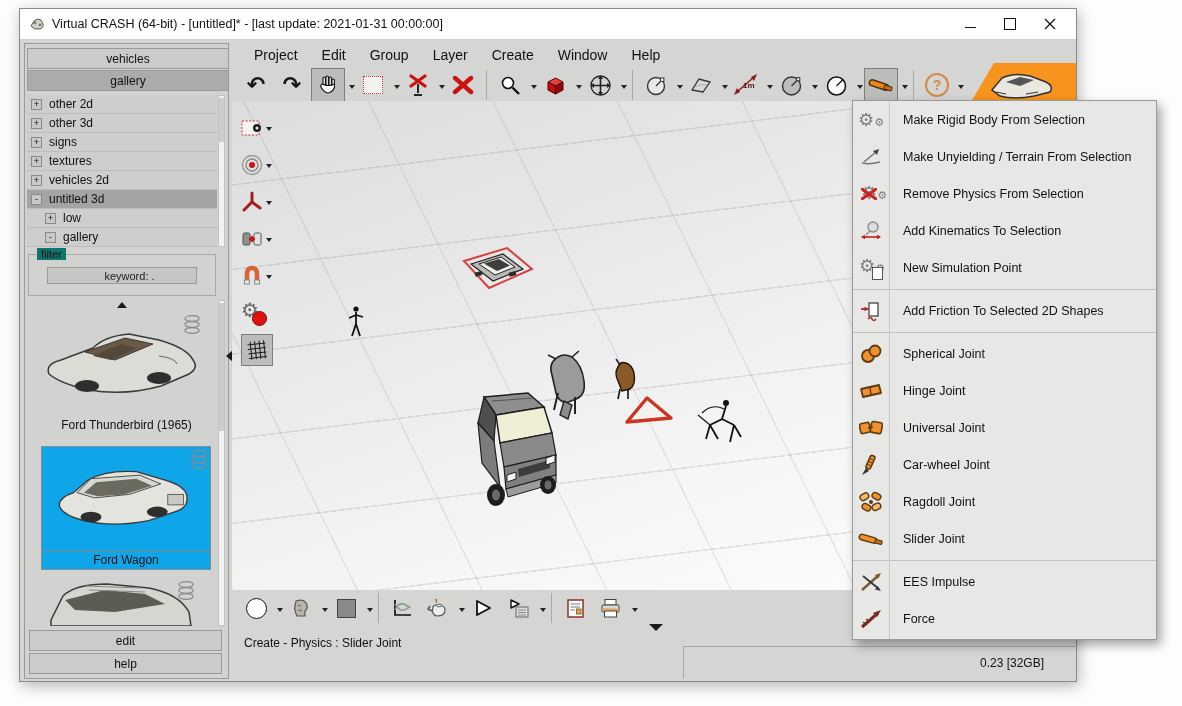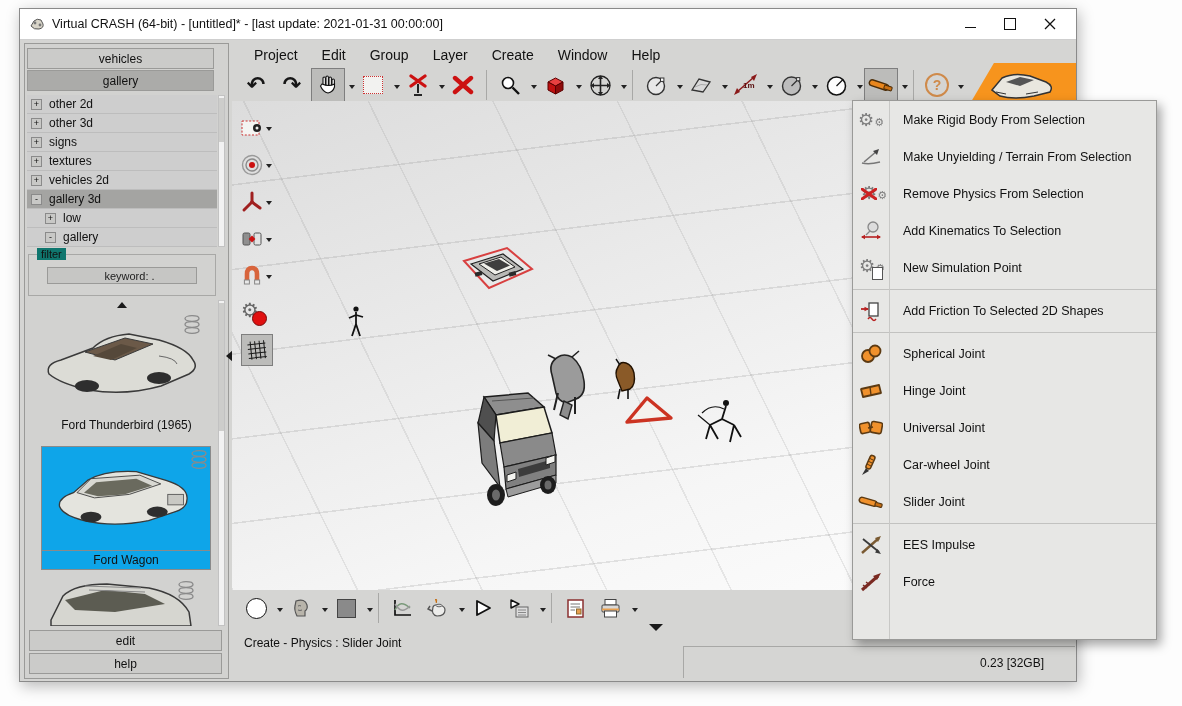--- a/index.html
+++ b/index.html
@@ -14,21 +14,21 @@
     display:flex;align-items:center;}
   .title-text{font-size:12.5px;color:#111;margin-left:6px;white-space:nowrap;text-align:right;}
   .appicon{width:18px;height:18px;margin-left:8px;display:flex;align-items:center;justify-content:center;}
   .wcontrols{position:absolute;right:6px;top:0;height:30px;display:flex;}
   .wc{width:40px;height:30px;display:flex;align-items:center;justify-content:center;}
   .ic-min{width:11px;border-bottom:1.4px solid #111;margin-top:6px;}
   .ic-max{width:10px;height:10px;border:1.4px solid #111;}
 
   
   .sidebar{position:absolute;left:4px;top:34px;width:203px;height:634px;background:#d2d2d0;border:1px solid #9a9a98;}
-  .sbtn{position:absolute;left:2px;width:187px;height:21px;background:#cbcbc9;border:1px solid #9a9a98;
+  .sbtn{position:absolute;left:2px;width:202px;height:21px;background:#cbcbc9;border:1px solid #9a9a98;
     font-size:12px;color:#111;display:flex;align-items:center;justify-content:center;box-sizing:border-box;}
   .sbtn.dark{background:#ababa9;}
   .trow{position:absolute;left:2px;width:190px;height:19px;background:#cecece;border-bottom:1px solid #bdbdbd;
     display:flex;align-items:center;font-size:12px;color:#111;box-sizing:border-box;}
   .trow.sel{background:#a4a4a2;}
   .texp{width:11px;height:11px;background:#c8c8c6;border:1px solid #8a8a8a;font-size:9px;line-height:9px;
     text-align:center;margin-left:4px;flex:0 0 auto;box-sizing:border-box;}
   .trow.lvl1 .texp{margin-left:18px;}
   .tlabel{margin-left:7px;}
   .vscroll{position:absolute;width:7px;background:#f2f2f2;border:1px solid #c2c2c2;box-sizing:border-box;}
@@ -145,21 +145,21 @@
     <div class="trow" style="top:108px;">
           <span class="texp">+</span>
           <span class="tlabel">textures</span>
         </div>
     <div class="trow" style="top:127px;">
           <span class="texp">+</span>
           <span class="tlabel">vehicles 2d</span>
         </div>
     <div class="trow sel" style="top:146px;">
           <span class="texp">-</span>
-          <span class="tlabel">gallery 3d</span>
+          <span class="tlabel">untitled 3d</span>
         </div>
     <div class="trow lvl1" style="top:165px;">
           <span class="texp">+</span>
           <span class="tlabel">low</span>
         </div>
     <div class="trow lvl1" style="top:184px;">
           <span class="texp">-</span>
           <span class="tlabel">gallery</span>
         </div>
     <div class="vscroll" style="left:193px;top:51px;height:152px;">
@@ -692,20 +692,32 @@
       <svg width="22" height="24">
             <polygon points="2,22 6,15 9,18" fill="#333"></polygon>
             <rect x="8" y="2" width="5" height="14" rx="2" transform="rotate(24 10 9)" fill="#f0912c" stroke="#5c3a12" stroke-width="1.5"></rect>
             <path d="M9 5 l4 2 M8 8 l4 2 M7 11 l4 2" stroke="#5c3a12" stroke-width="1"></path>
           </svg>
     </span>
     <span class="mtext">Car-wheel Joint</span>
   </div>
   <div class="mrow">
     <span class="mi">
+      <svg width="24" height="22">
+            <rect x="1" y="3" width="9" height="6" rx="3" transform="rotate(-30 5 6)" fill="#f6b86a" stroke="#5c3a12" stroke-width="1.4"></rect>
+            <rect x="13" y="2" width="9" height="6" rx="3" transform="rotate(28 17 5)" fill="#f0912c" stroke="#5c3a12" stroke-width="1.4"></rect>
+            <rect x="3" y="13" width="9" height="6" rx="3" transform="rotate(28 7 16)" fill="#f0912c" stroke="#5c3a12" stroke-width="1.4"></rect>
+            <rect x="13" y="13" width="9" height="6" rx="3" transform="rotate(-26 17 16)" fill="#f6b86a" stroke="#5c3a12" stroke-width="1.4"></rect>
+            <circle cx="12" cy="11" r="2" fill="#5c3a12"></circle>
+          </svg>
+    </span>
+    <span class="mtext">Ragdoll Joint</span>
+  </div>
+  <div class="mrow">
+    <span class="mi">
       <svg width="26" height="20">
             <rect x="1" y="7" width="18" height="5.5" rx="2.7" transform="rotate(16 10 10)" fill="#f0912c" stroke="#5c3a12" stroke-width="1.5"></rect>
             <rect x="17" y="11" width="7" height="3.6" rx="1" transform="rotate(16 20 13)" fill="#c96f12" stroke="#5c3a12" stroke-width="1.2"></rect>
           </svg>
     </span>
     <span class="mtext">Slider Joint</span>
   </div>
   <div class="msep"></div>
   <div class="mrow">
     <span class="mi">

